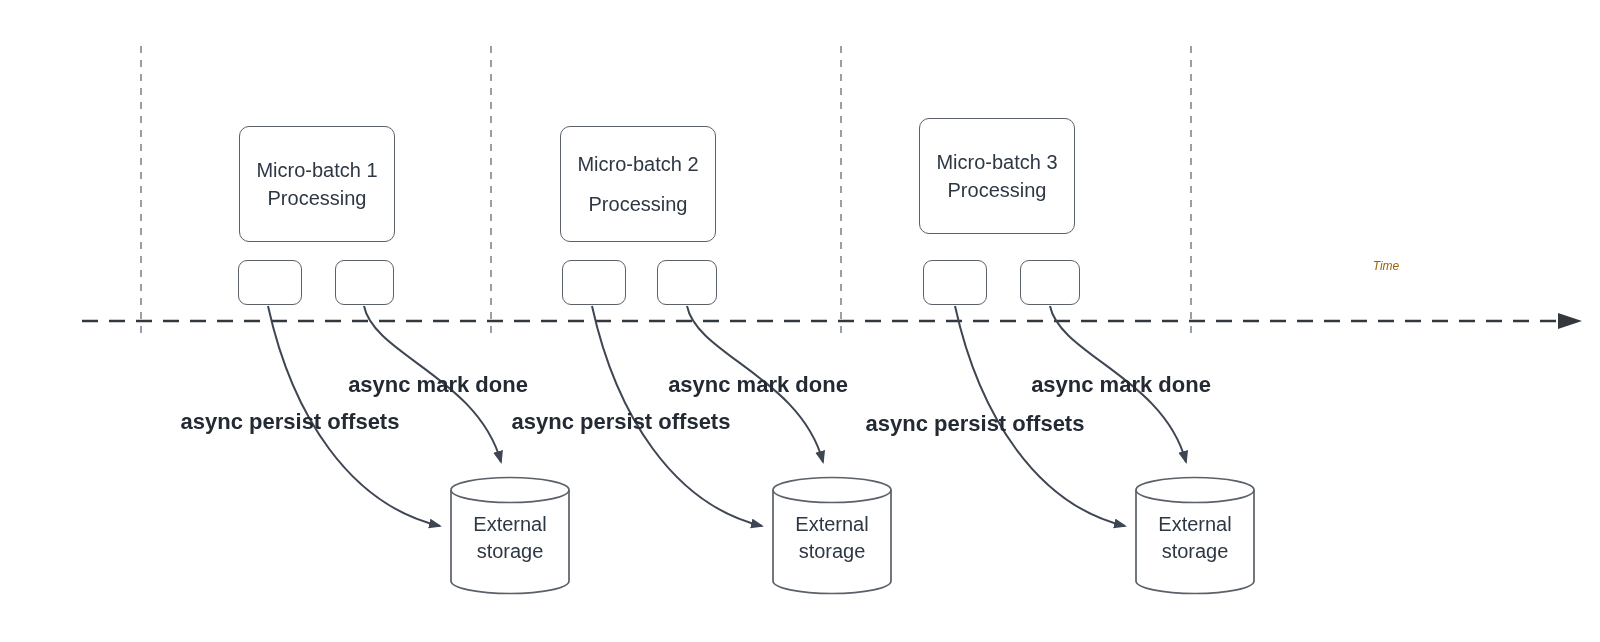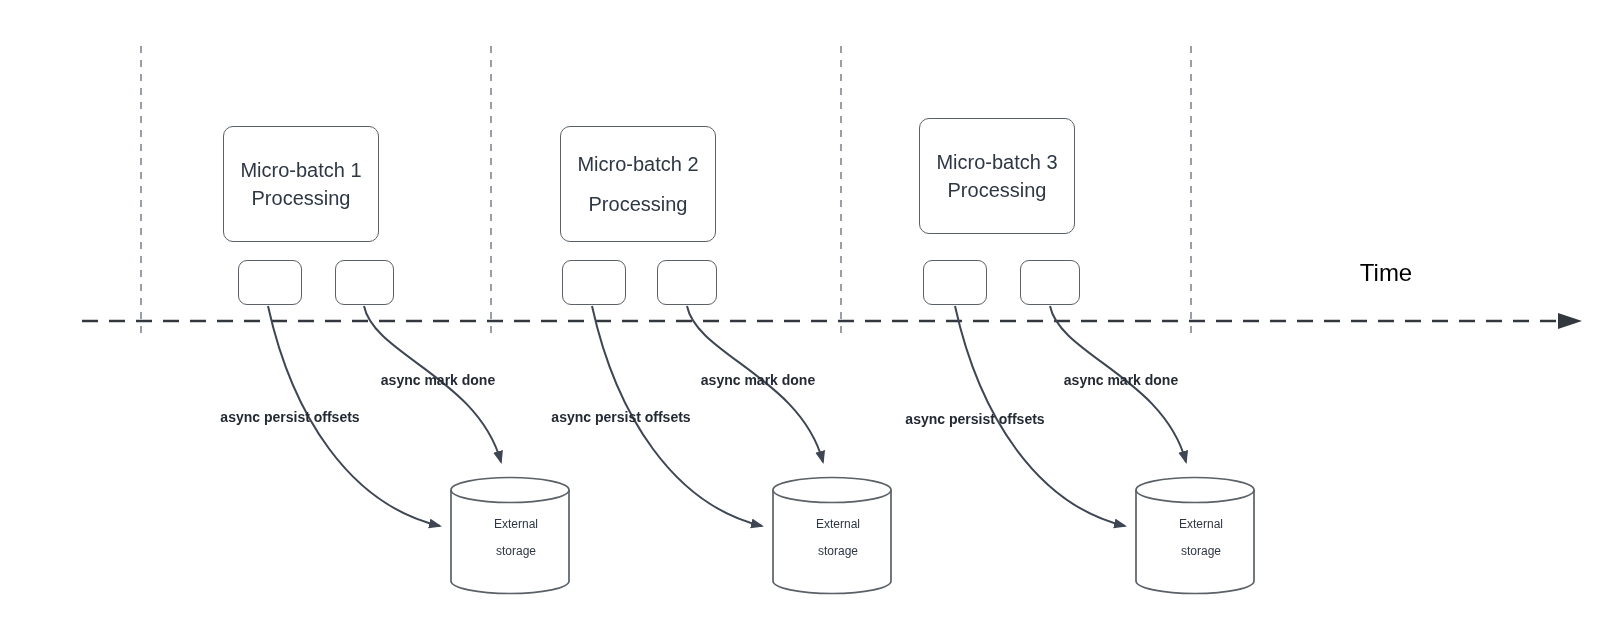--- a/index.html
+++ b/index.html
@@ -42,40 +42,40 @@
     position: absolute;
     height: 45px;
     border: 1.6px solid #5b6168;
     border-radius: 9px;
     background: #ffffff;
     box-sizing: border-box;
   }
   .flow-label {
     position: absolute;
     transform: translateX(-50%);
-    font-size: 14px;
+    font-size: 22px;
     font-weight: bold;
     color: #232a33;
     white-space: nowrap;
   }
   .store-label {
     position: absolute;
     width: 118px;
     text-align: center;
     color: #2e3744;
-    font-size: 12px;
+    font-size: 20px;
     line-height: 27px;
-    margin-left: 6px;
   }
   .time-label {
     position: absolute;
     transform: translateX(-50%);
-    font-size: 24px;
-    color: #000000;
+    font-size: 12px;
+    color: #a16207;
     white-space: nowrap;
+    font-style: italic;
   }
 </style>
 </head>
 <body>
 
 <div id="canvas">
 
   <svg id="lines-layer" viewBox="0 0 1600 642" xmlns="http://www.w3.org/2000/svg">
     <defs>
       <marker id="arrow" markerUnits="userSpaceOnUse" markerWidth="16" markerHeight="14" refX="11" refY="5" orient="auto">
@@ -111,21 +111,21 @@
     <g stroke="#5b6168" stroke-width="1.7" fill="#ffffff">
       <path d="M 773 490 L 773 581 A 59 12.5 0 0 0 891 581 L 891 490"></path>
       <ellipse cx="832" cy="490" rx="59" ry="12.5"></ellipse>
     </g>
     <g stroke="#5b6168" stroke-width="1.7" fill="#ffffff">
       <path d="M 1136 490 L 1136 581 A 59 12.5 0 0 0 1254 581 L 1254 490"></path>
       <ellipse cx="1195" cy="490" rx="59" ry="12.5"></ellipse>
     </g>
   </svg>
 
-  <div class="proc-box" style="left:223px; top:126px;">
+  <div class="proc-box" style="left:239px; top:126px;">
     <span>Micro-batch 1</span>
     <span>Processing</span>
   </div>
   <div class="small-box" style="left:238px; top:260px; width:64px;"></div>
   <div class="small-box" style="left:335px; top:260px; width:59px;"></div>
   <div class="flow-label" style="left:290px; top:409px;">async persist offsets</div>
   <div class="flow-label" style="left:438px; top:372px;">async mark done</div>
   <div class="store-label" style="left:451px; top:511px;">
     <div>External</div>
     <div>storage</div>

